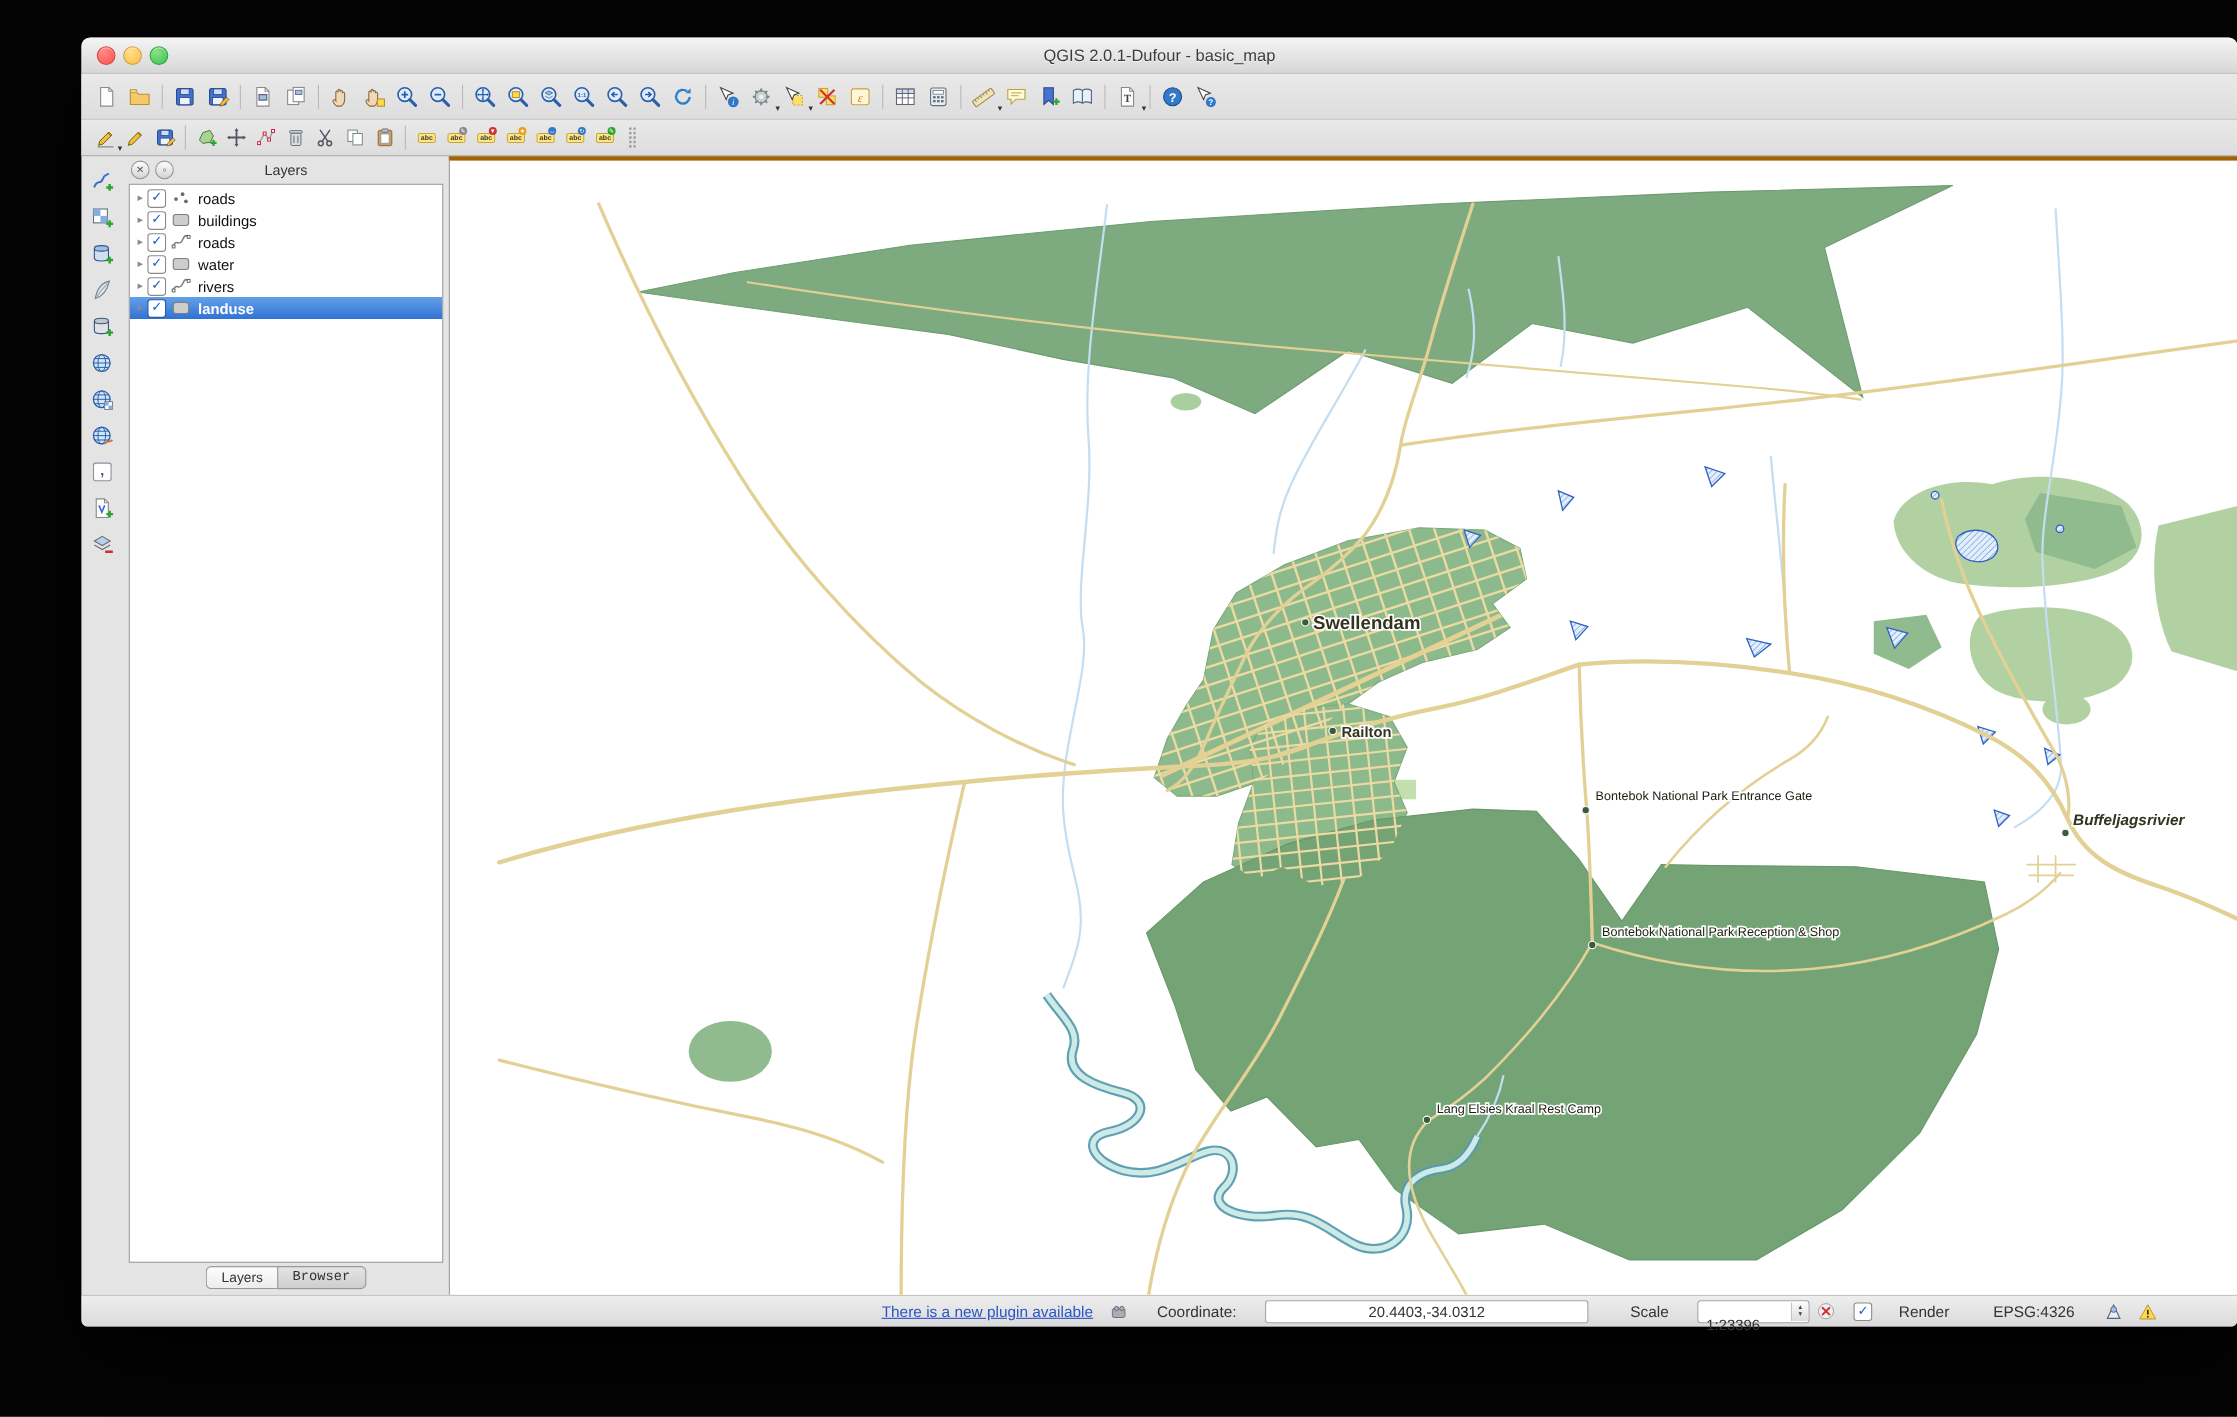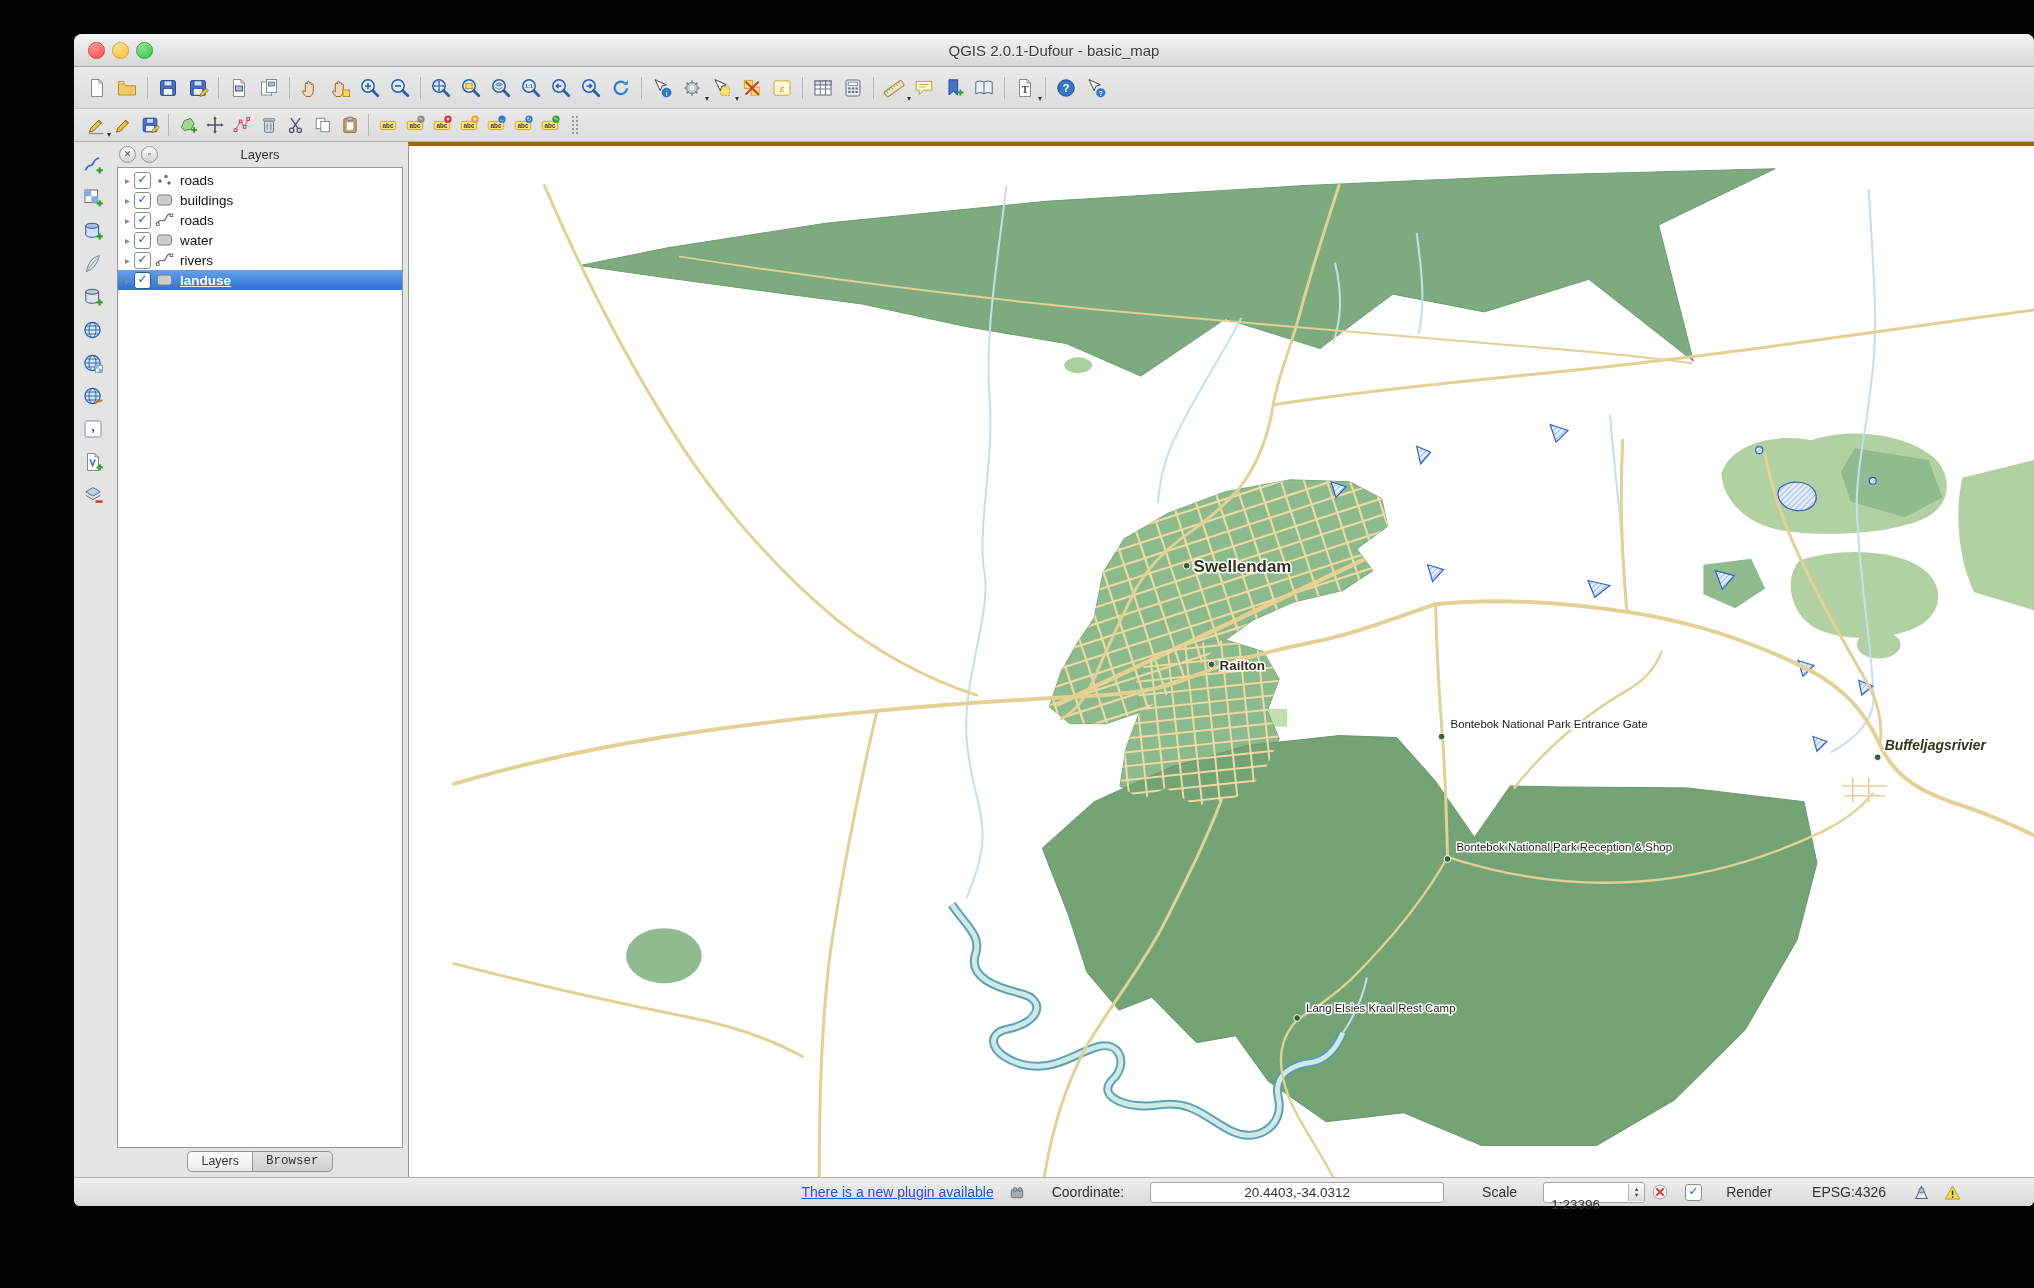--- a/index.html
+++ b/index.html
@@ -41,21 +41,21 @@
   .panel-btns{position:absolute;left:7px;top:4px;display:flex;gap:5px;}
   .pbtn{width:15px;height:15px;border-radius:50%;background:linear-gradient(#fefefe,#d4d4d4);
         border:1px solid #979797;font-size:9px;line-height:14px;text-align:center;color:#555;}
   .layer-tree{flex:1;background:#fff;border:1px solid #979797;margin:0 5px;padding-top:2px;overflow:hidden;}
   .lrow{height:20px;display:flex;align-items:center;padding-left:3px;font-size:13.5px;color:#101010;}
   .lrow .arrow{width:13px;color:#8b8b8b;font-size:10px;text-align:center;}
   .cb{width:15px;height:15px;flex:0 0 15px;background:#fff;border:1px solid #8b8b8b;border-radius:3px;
       font-size:12px;font-weight:bold;color:#1560c8;line-height:13px;text-align:center;margin-right:4px;}
   .licon{width:20px;height:16px;margin-right:5px;flex:0 0 20px;}
   .lrow.selected{background:linear-gradient(#64a0e9,#3072d5);}
-  .lrow.selected .llabel{color:#fff;font-weight:bold;text-decoration:underline;}
+  .lrow.selected .llabel{color:#fff;font-weight:bold;}
   .lrow.selected .cb{border-color:#2a5a9f;}
   .panel-tabs{height:26px;flex:0 0 26px;display:flex;align-items:flex-start;justify-content:center;padding-top:3px;}
   .ptab{font-size:12.5px;color:#333;padding:2px 13px 3px;border:1px solid #979797;
         background:linear-gradient(#e4e4e4,#cecece);}
   .ptab:first-child{border-radius:5px 0 0 5px;border-right:none;}
   .ptab:last-child{border-radius:0 5px 5px 0;font-family:Liberation Mono, monospace;}
   .ptab.active{background:linear-gradient(#fdfdfd,#ececec);}
   
   .map-area{flex:1;position:relative;background:#fff;border-top:4px solid #a16207;border-left:1px solid #979797;min-width:0;}
   #map-svg{position:absolute;inset:0;width:100%;height:100%;}

